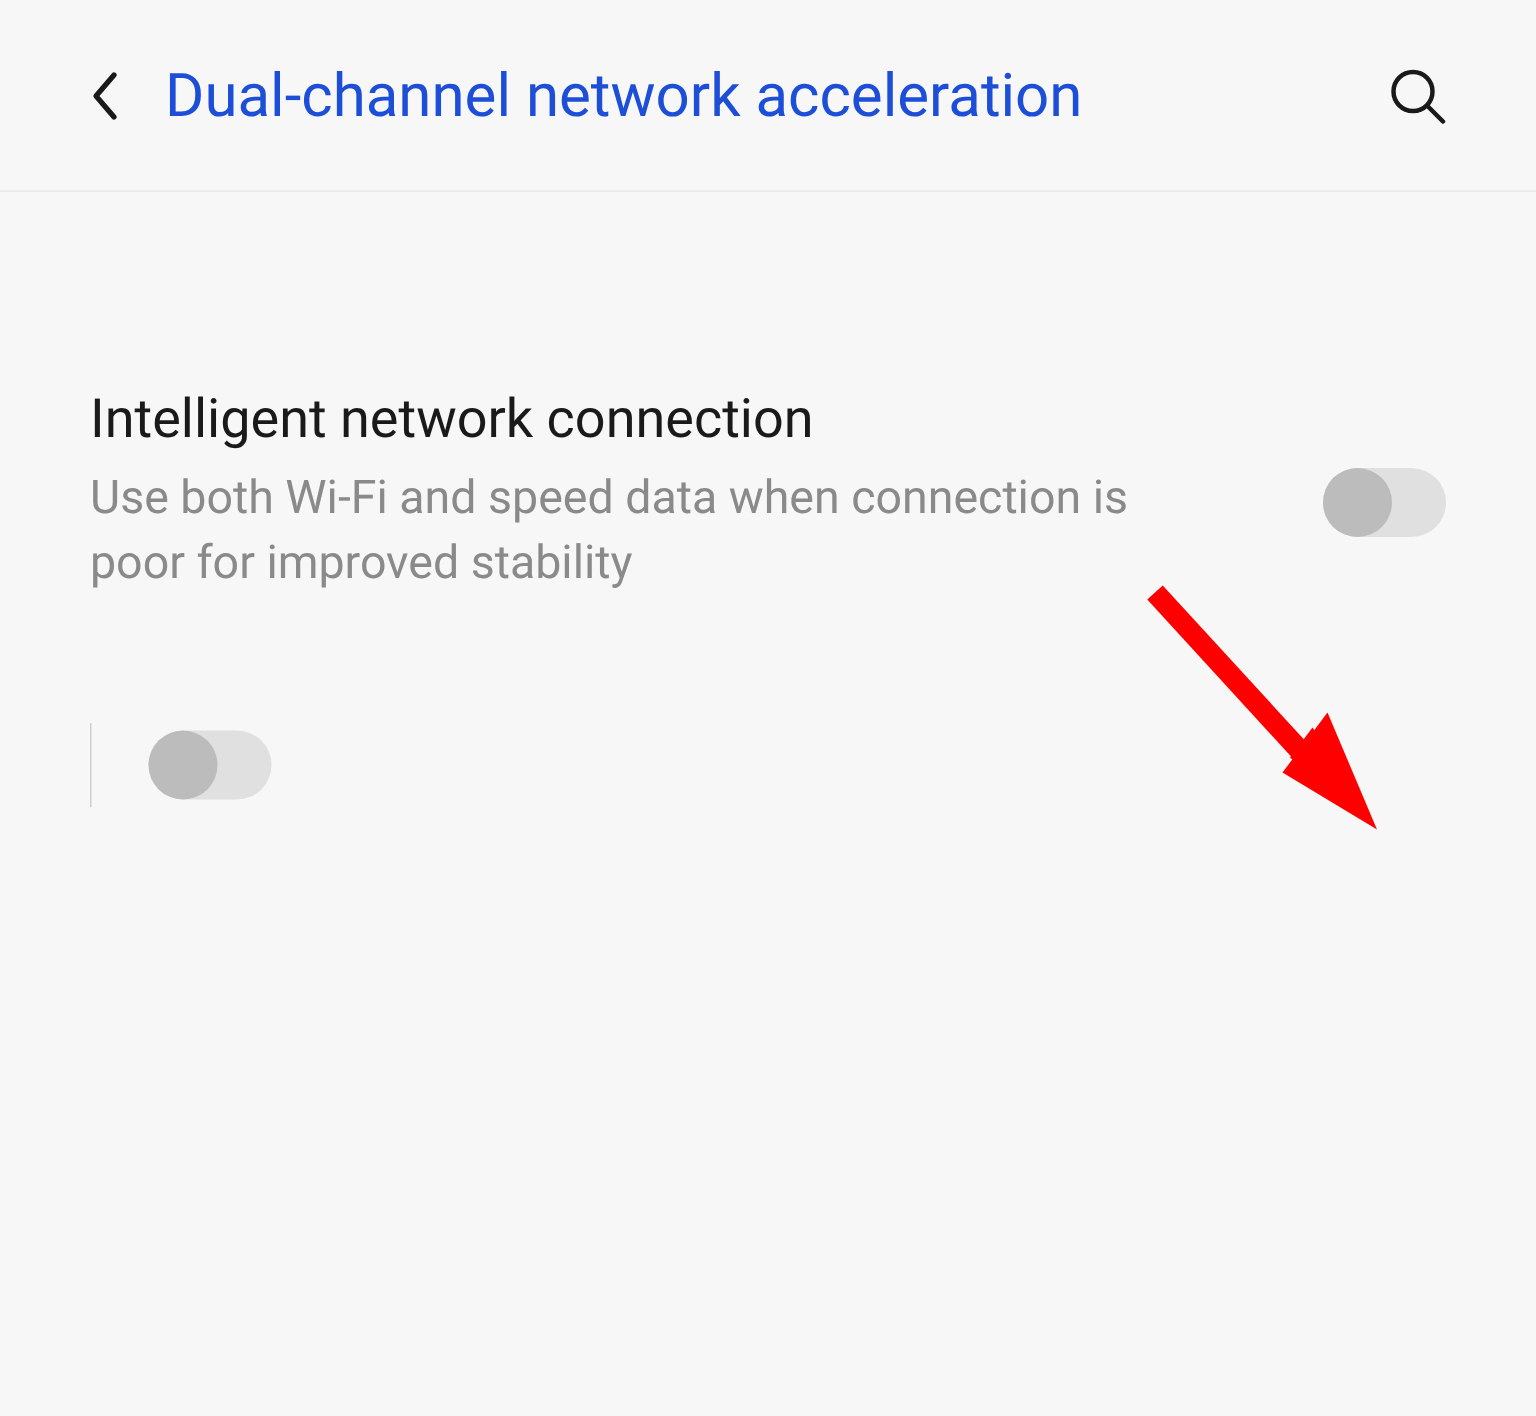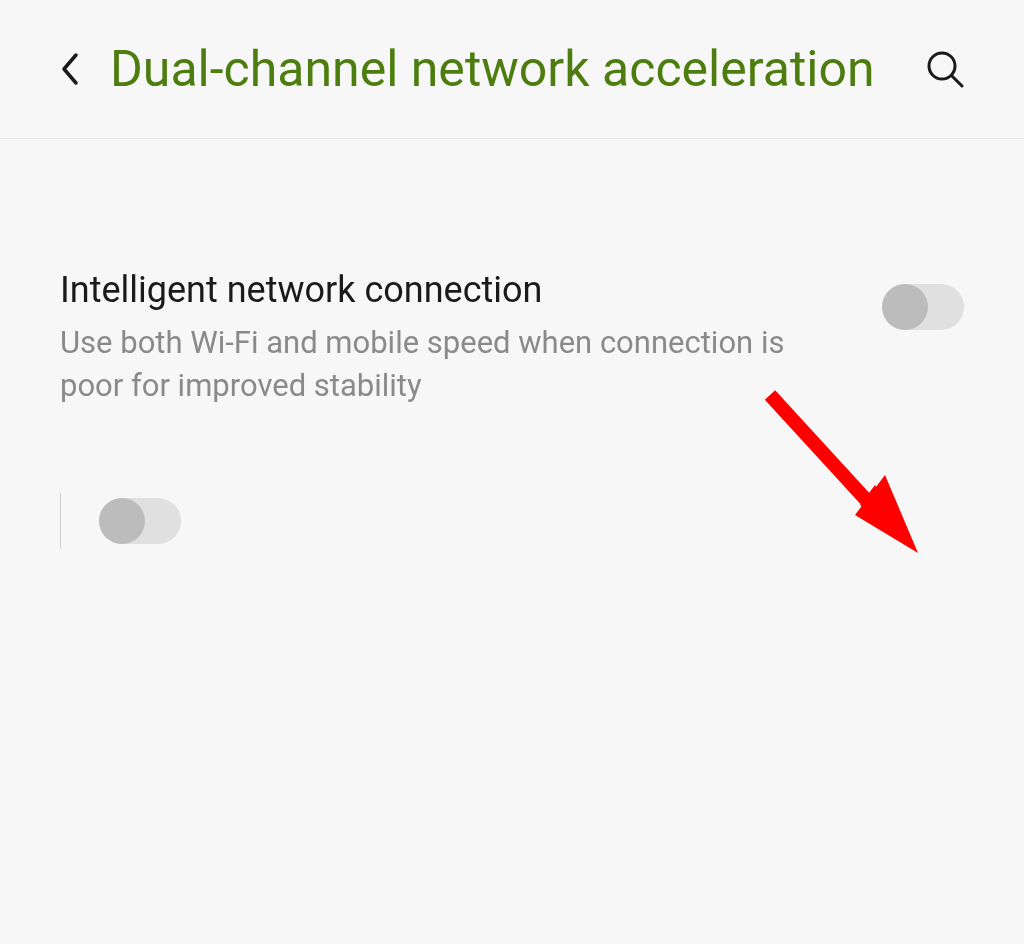--- a/index.html
+++ b/index.html
@@ -26,23 +26,23 @@
       cursor: pointer;
       display: flex;
       align-items: center;
       justify-content: center;
     }
     .back-btn svg {
       width: 20px;
       height: 34px;
     }
     .page-title {
-      font-size: 50px;
+      font-size: 40px;
       font-weight: 400;
-      color: #4d7c0f;
+      color: #1d4ed8;
       flex: 1;
     }
     .search-btn {
       cursor: pointer;
       display: flex;
       align-items: center;
       justify-content: center;
       margin-right: 10px;
     }
     .search-btn svg {
@@ -53,21 +53,21 @@
       padding: 130px 60px 0 60px;
     }
     .description-text {
       font-size: 31px;
       line-height: 1.4;
       color: #8a8a8a;
       margin-bottom: 90px;
     }
     .setting-item {
       display: flex;
-      align-items: flex-start;
+      align-items: center;
       margin-bottom: 70px;
       gap: 30px;
     }
     .setting-text {
       flex: 1;
     }
     .setting-title {
       font-size: 36px;
       font-weight: 400;
       color: #1a1a1a;
@@ -130,21 +130,21 @@
       <line x1="26" y1="26" x2="36" y2="36" stroke="#1a1a1a" stroke-width="3" stroke-linecap="round"></line>
     </svg>
   </div>
 </div>
 
 <div class="content">
 
   <div class="setting-item">
     <div class="setting-text">
       <div class="setting-title">Intelligent network connection</div>
-      <div class="setting-subtitle">Use both Wi-Fi and mobile speed when connection is poor for improved stability</div>
+      <div class="setting-subtitle">Use both Wi-Fi and speed data when connection is poor for improved stability</div>
     </div>
     <div class="toggle-wrapper">
       <div class="toggle">
         <div class="toggle-knob"></div>
       </div>
     </div>
   </div>
 
   <div class="setting-item">
     <div class="toggle-wrapper">

